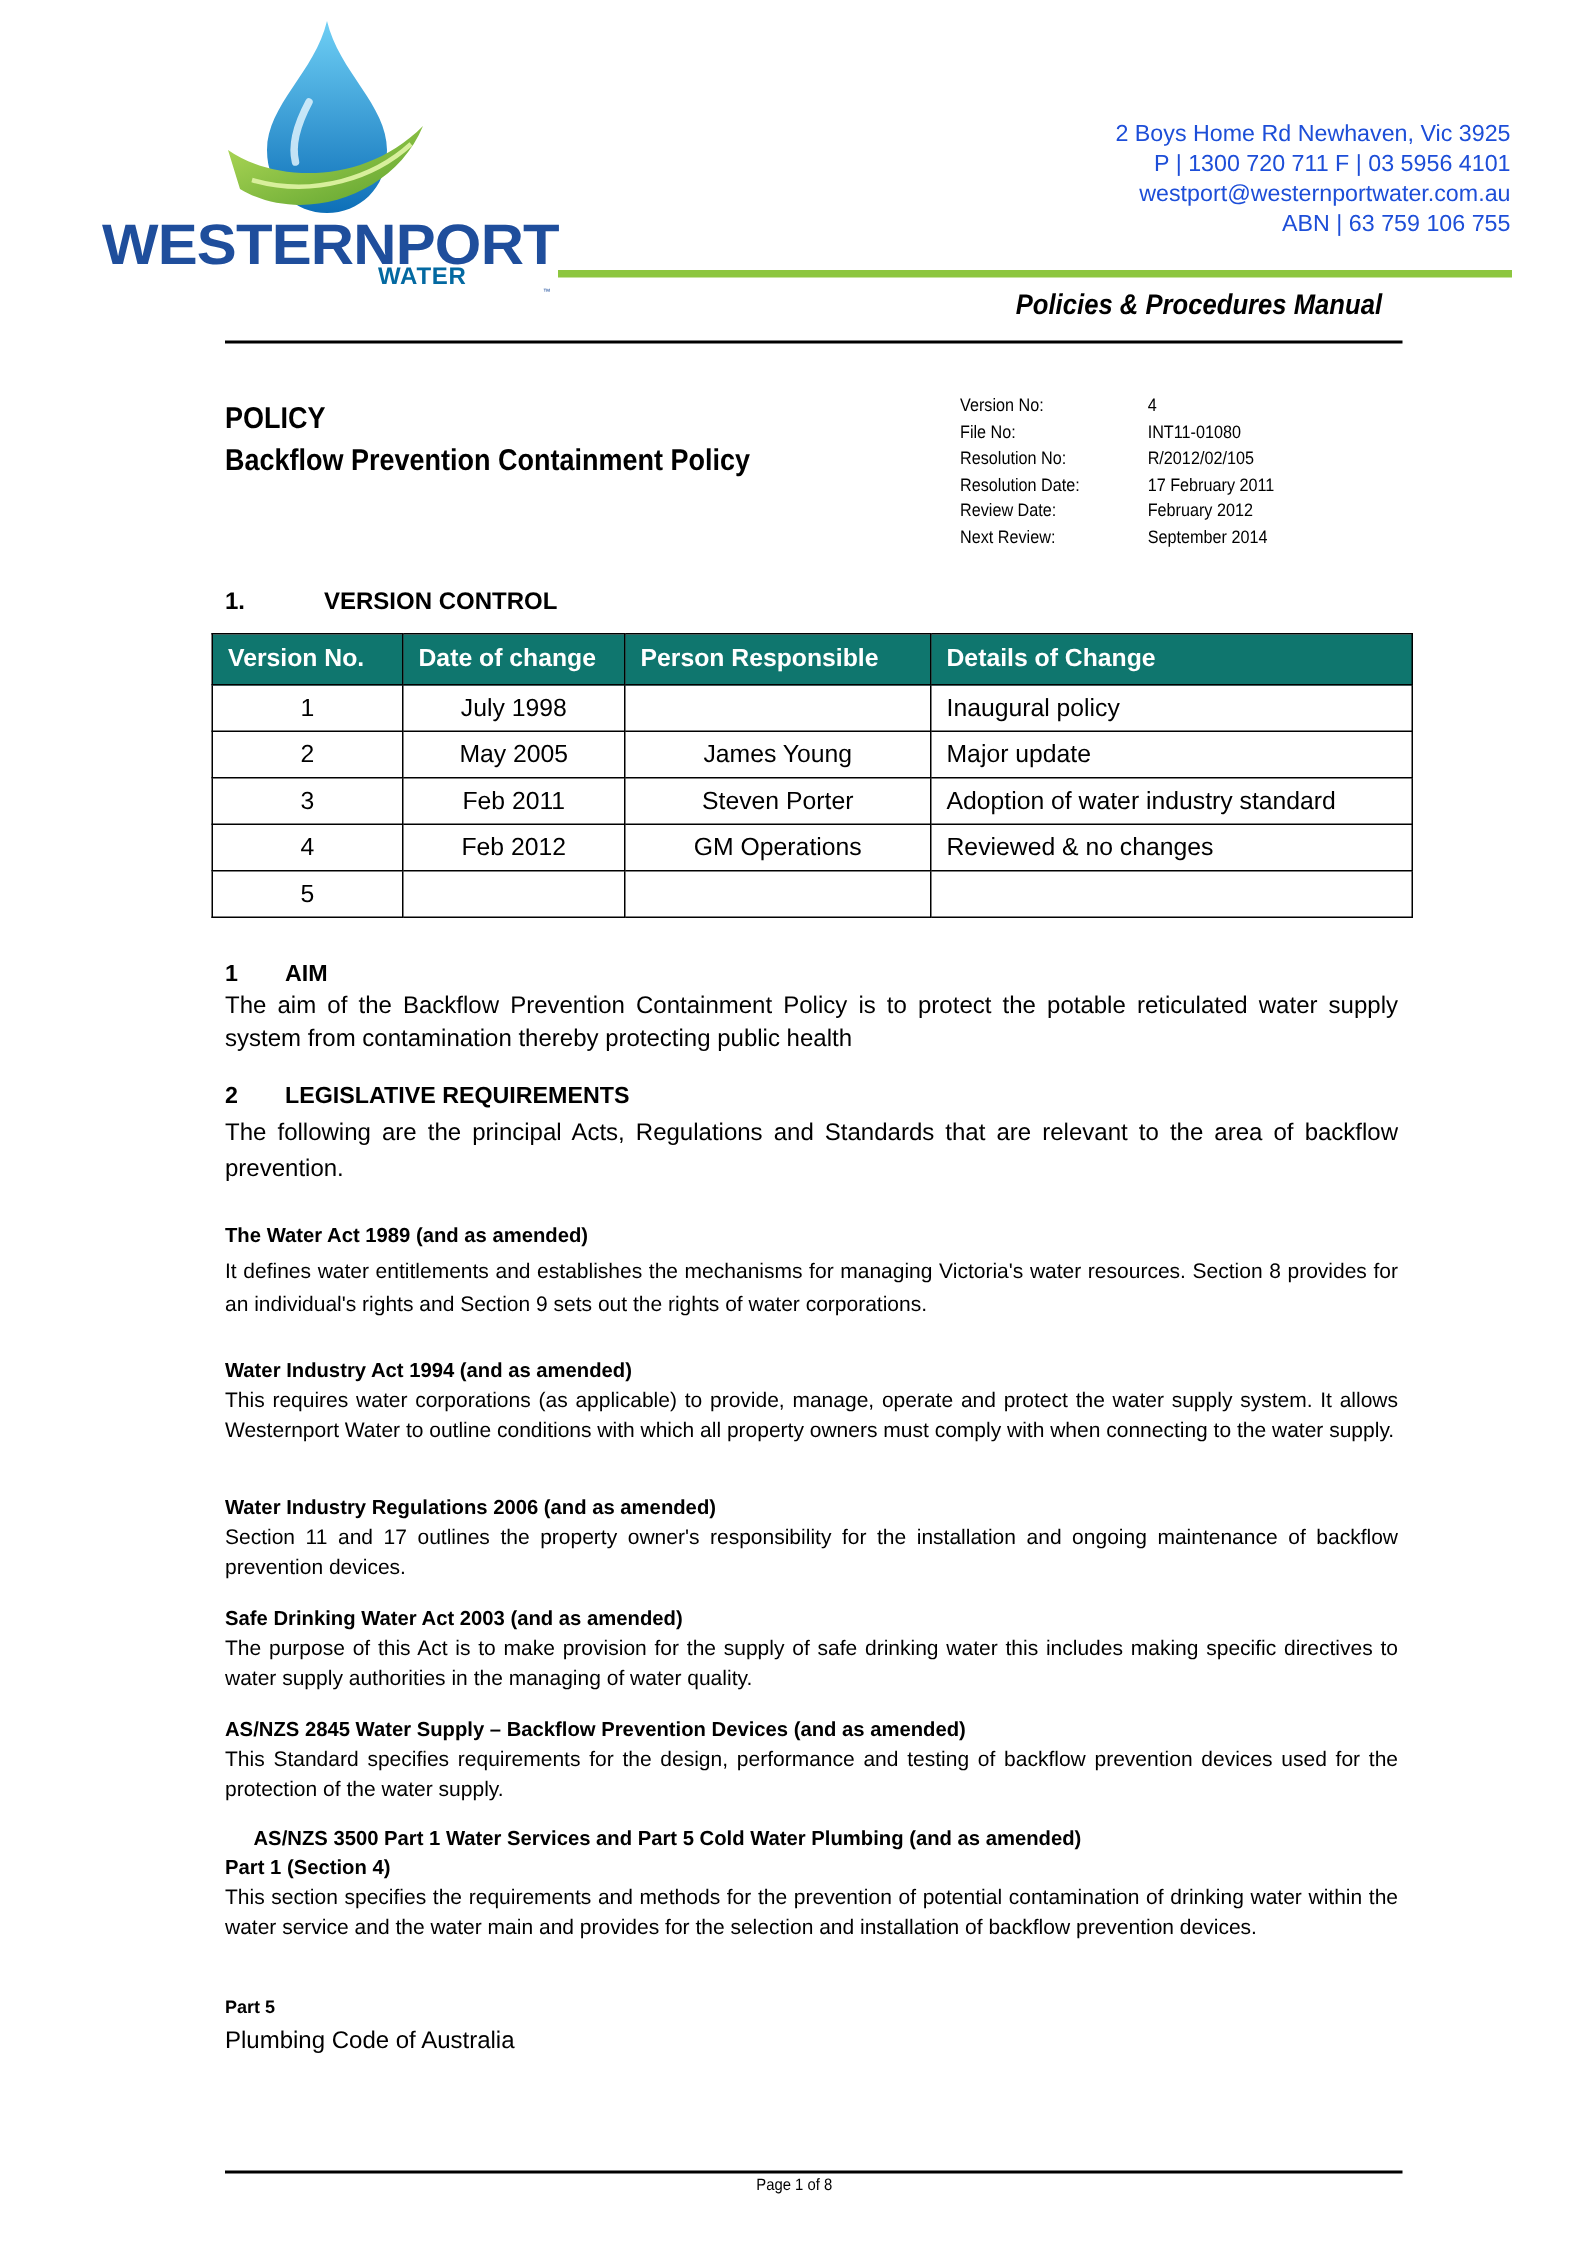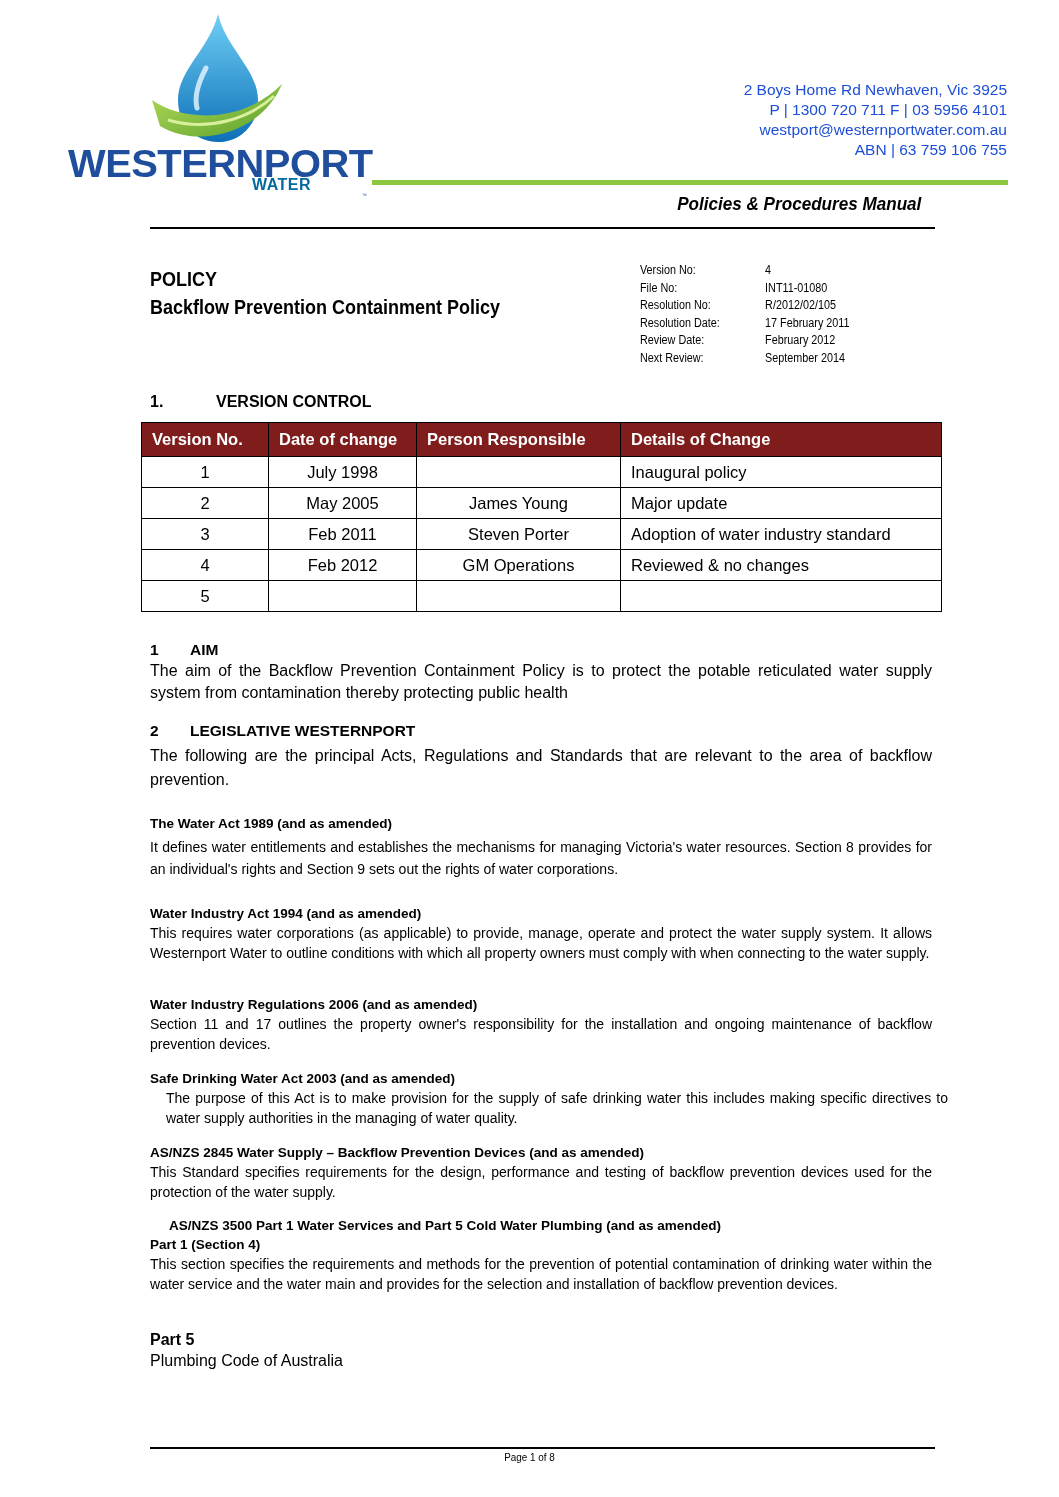--- a/index.html
+++ b/index.html
@@ -23,21 +23,21 @@
   .policy-heading { left: 150px; top: 265px; font-size: 20px; font-weight: bold; line-height: 28px; transform: scaleX(0.9); transform-origin: left; }
 
   .meta { left: 640px; top: 262px; font-size: 12px; line-height: 17.5px; transform: scaleX(0.9); transform-origin: left; }
   .meta-row { display: flex; white-space: nowrap; }
   .meta-label { width: 139px; }
 
   .sec-vc { left: 150px; top: 393px; font-size: 16px; font-weight: bold; }
   .sec-vc .num { display: inline-block; width: 66px; }
 
   table.vc { left: 141px; top: 422px; width: 801px; border-collapse: collapse; font-size: 16.5px; }
-  table.vc th { background: #7f1d1d; color: #fff; font-weight: bold; text-align: left; padding: 0 10px; height: 33px; border: 1px solid #000; }
+  table.vc th { background: #0f766e; color: #fff; font-weight: bold; text-align: left; padding: 0 10px; height: 33px; border: 1px solid #000; }
   table.vc td { border: 1.5px solid #000; height: 30px; padding: 0 10px; }
   table.vc td.c { text-align: center; }
   .col1 { width: 106px; } .col2 { width: 127px; } .col3 { width: 183px; }
 
   .h1 { font-size: 15.5px; font-weight: bold; }
   .h1 .num { display: inline-block; width: 40px; }
   .body16 { font-size: 16px; line-height: 22px; text-align: justify; width: 782px; }
   .subhead { font-size: 13.5px; font-weight: bold; }
   .body14 { font-size: 14px; line-height: 19.5px; text-align: justify; width: 782px; }
 
@@ -161,40 +161,40 @@
     </tr>
   </tbody>
 </table>
 
 <div class="abs h1" style="left:150px; top:641px;">
   <span class="num">1</span><span>AIM</span>
 </div>
 <div class="abs body16" style="left:150px; top:660px;">The aim of the Backflow Prevention Containment Policy is to protect the potable reticulated water supply system from contamination thereby protecting public health</div>
 
 <div class="abs h1" style="left:150px; top:722px;">
-  <span class="num">2</span><span>LEGISLATIVE WESTERNPORT</span>
+  <span class="num">2</span><span>LEGISLATIVE REQUIREMENTS</span>
 </div>
 <div class="abs body16" style="left:150px; top:744px; line-height:24px;">The following are the principal Acts, Regulations and Standards that are relevant to the area of backflow prevention.</div>
 
 <div class="abs subhead" style="left:150px; top:816px;text-align:right;">The Water Act 1989 (and as amended)</div>
 <div class="abs body14" style="left:150px; top:836px; line-height:22px;">It defines water entitlements and establishes the mechanisms for managing Victoria's water resources. Section 8 provides for an individual's rights and Section 9 sets out the rights of water corporations.</div>
 
 <div class="abs subhead" style="left:150px; top:906px;">Water Industry Act 1994 (and as amended)</div>
 <div class="abs body14" style="left:150px; top:924px;">This requires water corporations (as applicable) to provide, manage, operate and protect the water supply system. It allows Westernport Water to outline conditions with which all property owners must comply with when connecting to the water supply.</div>
 
 <div class="abs subhead" style="left:150px; top:997px;">Water Industry Regulations 2006 (and as amended)</div>
 <div class="abs body14" style="left:150px; top:1015px;">Section 11 and 17 outlines the property owner's responsibility for the installation and ongoing maintenance of backflow prevention devices.</div>
 
 <div class="abs subhead" style="left:150px; top:1071px;">Safe Drinking Water Act 2003 (and as amended)</div>
-<div class="abs body14" style="left:150px; top:1089px;margin-left:16px;">The purpose of this Act is to make provision for the supply of safe drinking water this includes making specific directives to water supply authorities in the managing of water quality.</div>
+<div class="abs body14" style="left:150px; top:1089px;">The purpose of this Act is to make provision for the supply of safe drinking water this includes making specific directives to water supply authorities in the managing of water quality.</div>
 
 <div class="abs subhead" style="left:150px; top:1145px;">AS/NZS 2845 Water Supply – Backflow Prevention Devices (and as amended)</div>
 <div class="abs body14" style="left:150px; top:1163px;">This Standard specifies requirements for the design, performance and testing of backflow prevention devices used for the protection of the water supply.</div>
 
 <div class="abs subhead" style="left:150px; top:1218px;margin-left:19px;">AS/NZS 3500 Part 1 Water Services and Part 5 Cold Water Plumbing (and as amended)</div>
 <div class="abs subhead" style="left:150px; top:1237px;">Part 1 (Section 4)</div>
 <div class="abs body14" style="left:150px; top:1255px;">This section specifies the requirements and methods for the prevention of potential contamination of drinking water within the water service and the water main and provides for the selection and installation of backflow prevention devices.</div>
 
-<div class="abs" style="left:150px; top:1331px; font-size:16px; font-weight:bold;">Part 5</div>
+<div class="abs" style="left:150px; top:1331px; font-size:12px; font-weight:bold;">Part 5</div>
 <div class="abs" style="left:150px; top:1352px; font-size:16px;">Plumbing Code of Australia</div>
 
 <div class="abs rule-bottom"></div>
 <div class="abs page-num">Page 1 of 8</div>
 
 </body></html>

